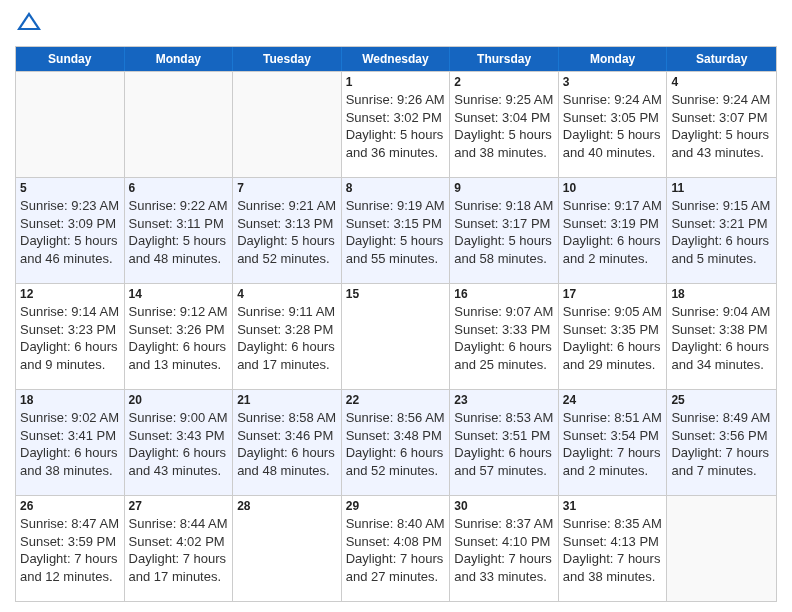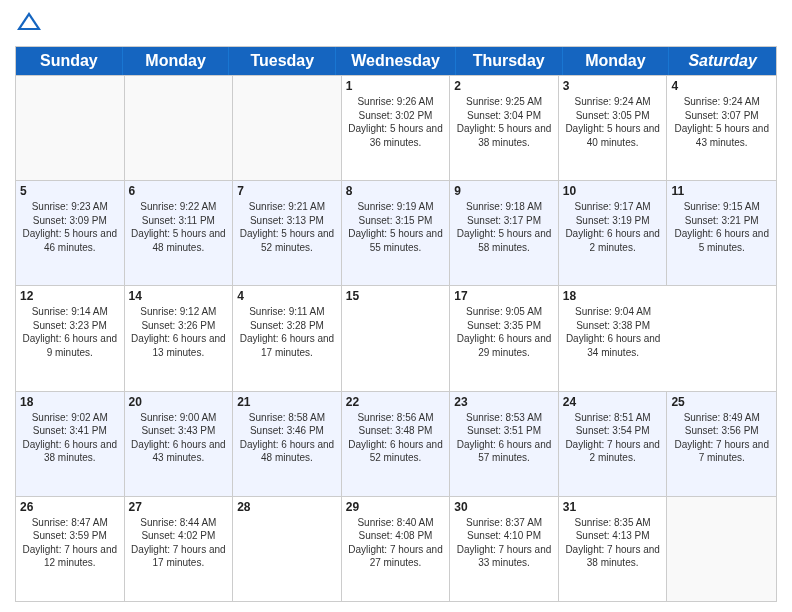--- a/index.html
+++ b/index.html
@@ -57,27 +57,27 @@
       flex-direction: column;
       border: 1px solid #ccc;
     }
     .cal-header {
       display: grid;
       grid-template-columns: repeat(7, 1fr);
       background: #1565c0;
     }
     .cal-header-cell {
       color: #fff;
-      font-size: 16px;
+      font-size: 12px;
       font-weight: bold;
       text-align: center;
       padding: 5px 15px;
       border-right: 1px solid #1976d2;
     }
-    .cal-header-cell:last-child { border-right: none; font-style: italic; }
+    .cal-header-cell:last-child { border-right: none; }
     .cal-body {
       flex: 1;
       display: flex;
       flex-direction: column;
     }
     .cal-row {
       display: grid;
       grid-template-columns: repeat(7, 1fr);
       flex: 1;
       border-top: 1px solid #ccc;
@@ -95,24 +95,23 @@
     .cal-cell:last-child { border-right: none; }
     .cal-cell.empty { background: #f9f9f9; }
     .cal-cell.alt-row { background: #f0f4ff; }
     .day-num {
       font-size: 12px;
       font-weight: bold;
       margin-bottom: 2px;
       color: #222;
     }
     .cell-info {
-      font-size: 10px;
+      font-size: 13px;
       line-height: 1.35;
       color: #333;
-      text-align: center;
     }
   </style>
 </head>
 <body>
 
 <div class="page">
   <div class="header">
     <div class="logo">
       <svg class="logo-icon" viewBox="0 0 28 28">
         <polygon points="14,2 26,20 2,20" fill="#1565c0"></polygon>
@@ -229,20 +228,26 @@
           <div class="cal-cell">
             <div class="day-num">4</div>
             <div class="cell-info">Sunrise: 9:11 AM
 Sunset: 3:28 PM
 Daylight: 6 hours and 17 minutes.</div>
           </div>
           <div class="cal-cell">
             <div class="day-num">15</div>
           </div>
           <div class="cal-cell">
+            <div class="day-num">16</div>
+            <div class="cell-info">Sunrise: 9:07 AM
+Sunset: 3:33 PM
+Daylight: 6 hours and 25 minutes.</div>
+          </div>
+          <div class="cal-cell">
             <div class="day-num">17</div>
             <div class="cell-info">Sunrise: 9:05 AM
 Sunset: 3:35 PM
 Daylight: 6 hours and 29 minutes.</div>
           </div>
           <div class="cal-cell">
             <div class="day-num">18</div>
             <div class="cell-info">Sunrise: 9:04 AM
 Sunset: 3:38 PM
 Daylight: 6 hours and 34 minutes.</div>

